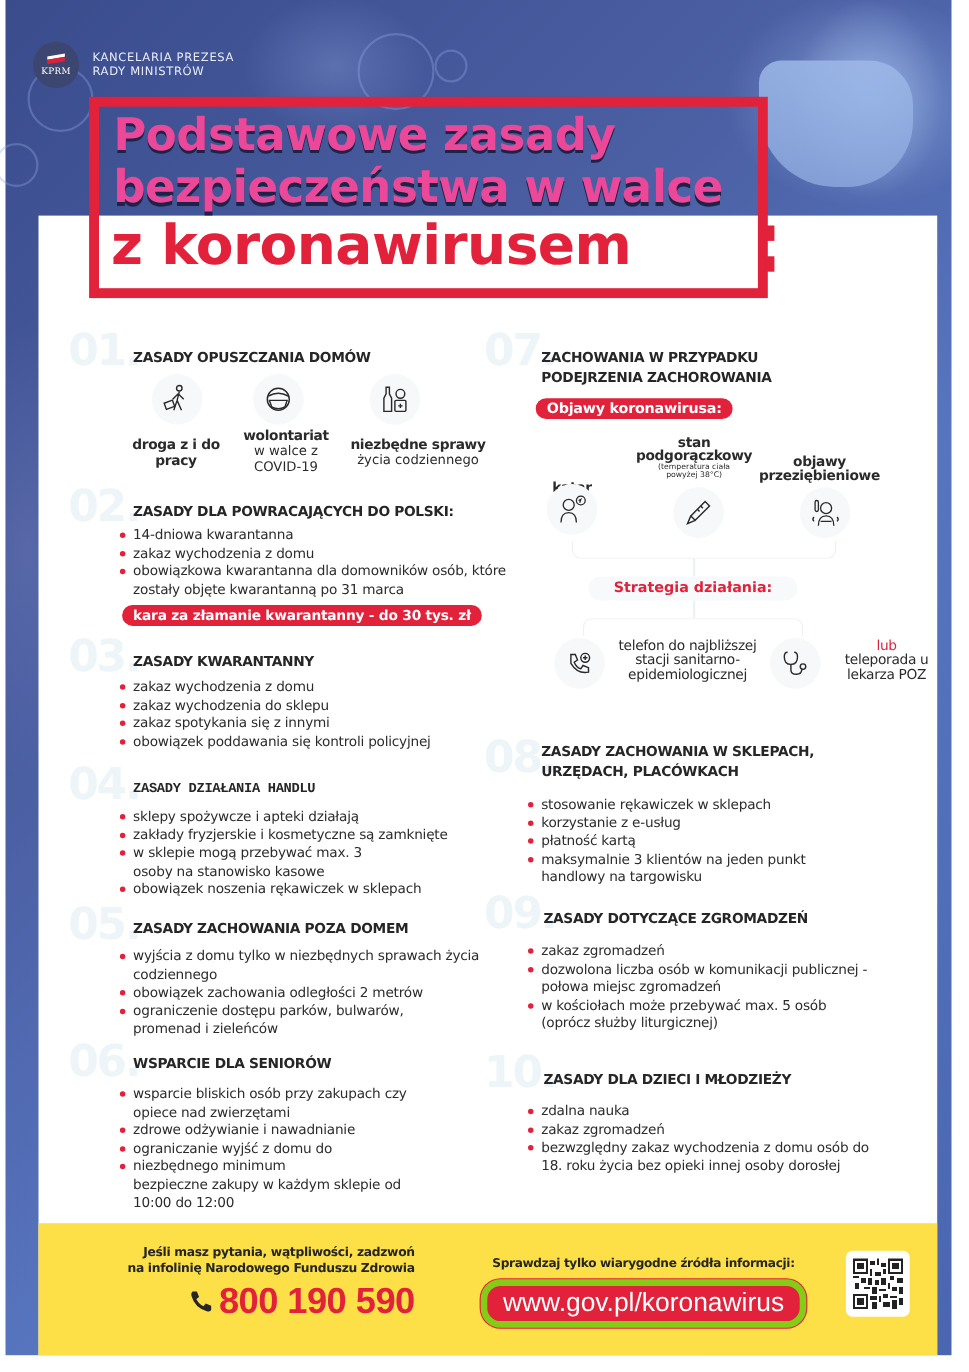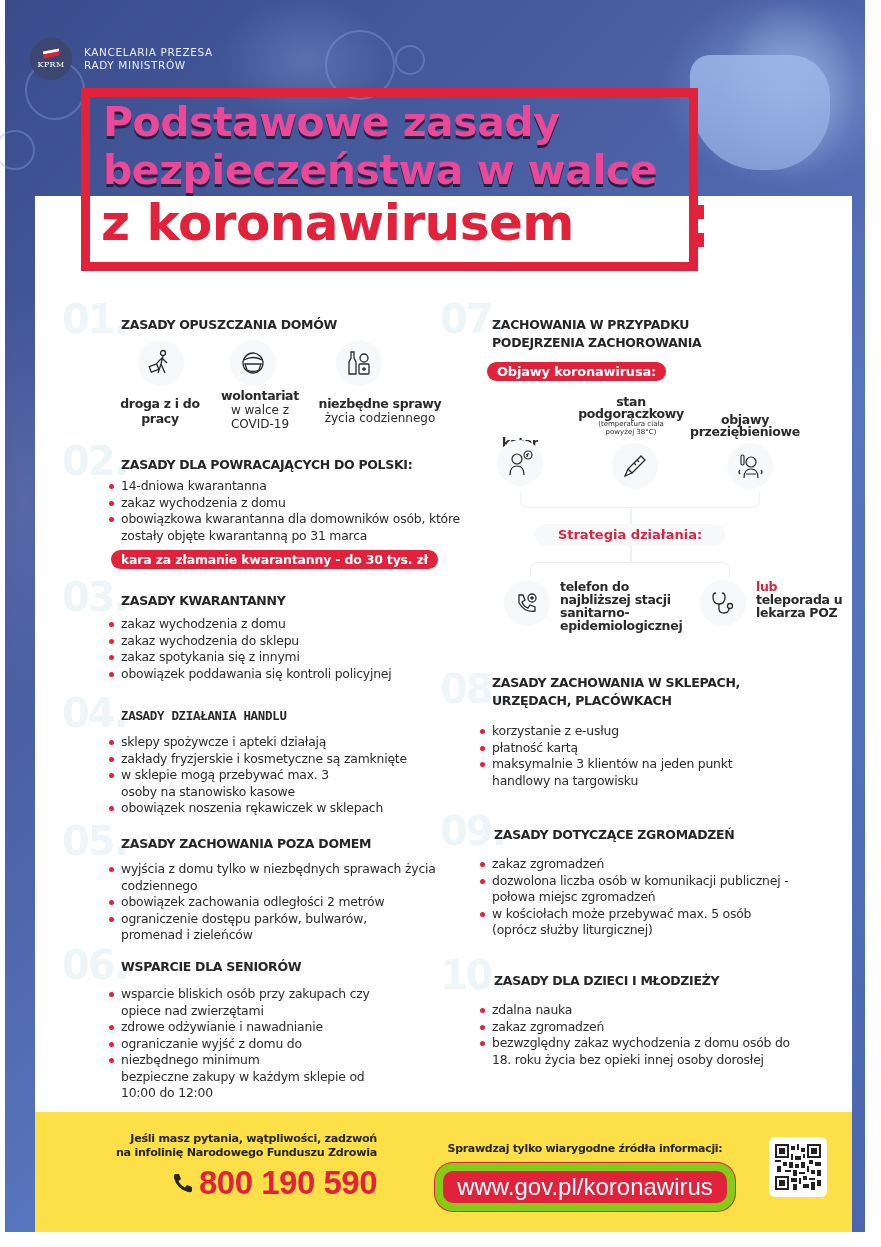--- a/index.html
+++ b/index.html
@@ -92,38 +92,38 @@
   .label-reg { font-size: 12px; color: #2a2a2a; text-align: center; line-height: 14px; }
   .label-tiny { font-size: 7px; color: #2a2a2a; text-align: center; line-height: 8px; }
 
   .strategy-box {
     position: absolute; left: 535px; top: 524px; width: 190px; height: 22px; border-radius: 11px;
     background: #f7f9fb; text-align: center; font-weight: bold; color: #e2213b; font-size: 13px; line-height: 22px;
   }
   .connector { position: absolute; border: 1px solid #eef1f4; }
 
   .strategy-item { position: absolute; display: flex; align-items: flex-start; }
-  .strategy-text { margin-left: 10px; font-weight: bold; font-size: 12.5px; line-height: 13px; color: #2a2a2a; letter-spacing: -0.3px; }
+  .strategy-text { margin-left: 10px; font-weight: normal; font-size: 12.5px; line-height: 13px; color: #2a2a2a; letter-spacing: -0.3px; text-align: center; }
   .strategy-text .red { color: #e2213b; display: block; }
 
   
   .footer {
     position: absolute; left: 35px; top: 1112px; width: 817px; height: 120px; background: #fde047;
   }
   .footer-left { position: absolute; left: 42px; top: 20px; width: 300px; text-align: right; }
   .footer-q { font-weight: bold; font-size: 11.2px; line-height: 14px; color: #262626; letter-spacing: -0.3px; }
   .phone-row { display: flex; align-items: center; justify-content: flex-end; margin-top: 4px; }
   .phone-icon { width: 24px; height: 24px; margin-right: 4px; }
   .phone-num { font-weight: bold; font-size: 33px; color: #e2213b; letter-spacing: -0.5px; font-family: "Liberation Sans", sans-serif; }
   .footer-mid { position: absolute; left: 380px; top: 30px; width: 340px; text-align: center; }
   .footer-check { font-weight: bold; font-size: 11px; color: #262626; letter-spacing: -0.3px; }
   .url-pill {
     display: inline-block; margin-top: 8px; background: #e2213b; color: #fff; border-radius: 18px;
     padding: 2px 14px; font-size: 24px; font-family: "Liberation Sans", sans-serif; letter-spacing: 0;
-    border: 8px solid #84cc16; box-shadow: 0 0 0 1px #e2213b;
+    border: 6px solid #84cc16; box-shadow: 0 0 0 1px #e2213b;
   }
   .qr-box { position: absolute; left: 734px; top: 25px; width: 58px; height: 60px; background: #fff; border-radius: 6px; display: flex; align-items: center; justify-content: center; }
 </style>
 </head>
 <body>
 
 <div class="poster">
   <div class="bg">
     <div class="virus" style="left:20px;top:60px;width:60px;height:60px;"></div>
     <div class="virus" style="left:320px;top:30px;width:70px;height:70px;"></div>
@@ -327,20 +327,21 @@
     <div class="strategy-text" style="width:100px;">
       <span class="red">lub</span>
       <span>teleporada u lekarza POZ</span>
     </div>
   </div>
 
   <div class="sec-num" style="left:440px;top:666px;">08.</div>
   <div class="sec" style="left:478px;top:674px;width:320px;">
     <div class="sec-title" style="margin-left:14px;width:290px;">ZASADY ZACHOWANIA W SKLEPACH, URZĘDACH, PLACÓWKACH</div>
     <ul class="bullets" style="margin-top:13px;">
+      <li>stosowanie rękawiczek w sklepach</li>
       <li>korzystanie z e-usług</li>
       <li>płatność kartą</li>
       <li style="width:280px;">maksymalnie 3 klientów na jeden punkt handlowy na targowisku</li>
     </ul>
   </div>
 
   <div class="sec-num" style="left:440px;top:808px;">09.</div>
   <div class="sec" style="left:478px;top:826px;width:340px;">
     <div class="sec-title" style="margin-left:16px;">ZASADY DOTYCZĄCE ZGROMADZEŃ</div>
     <ul class="bullets" style="margin-top:12px;">

